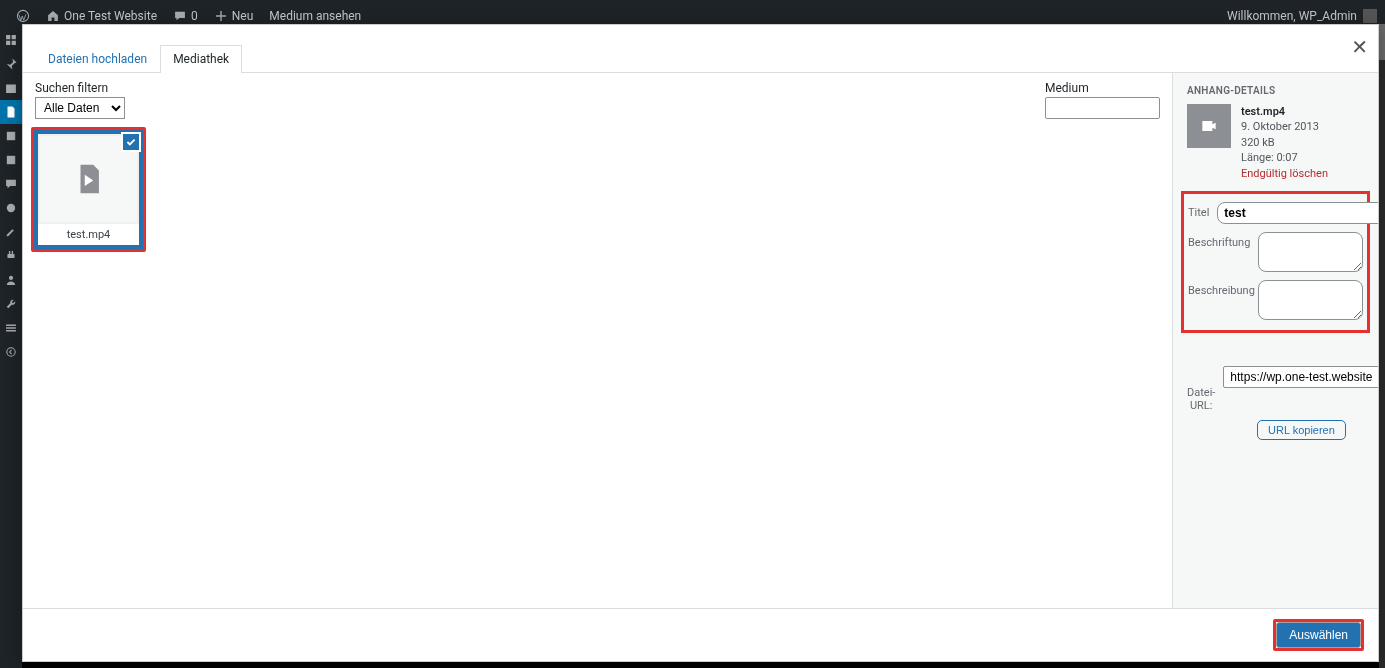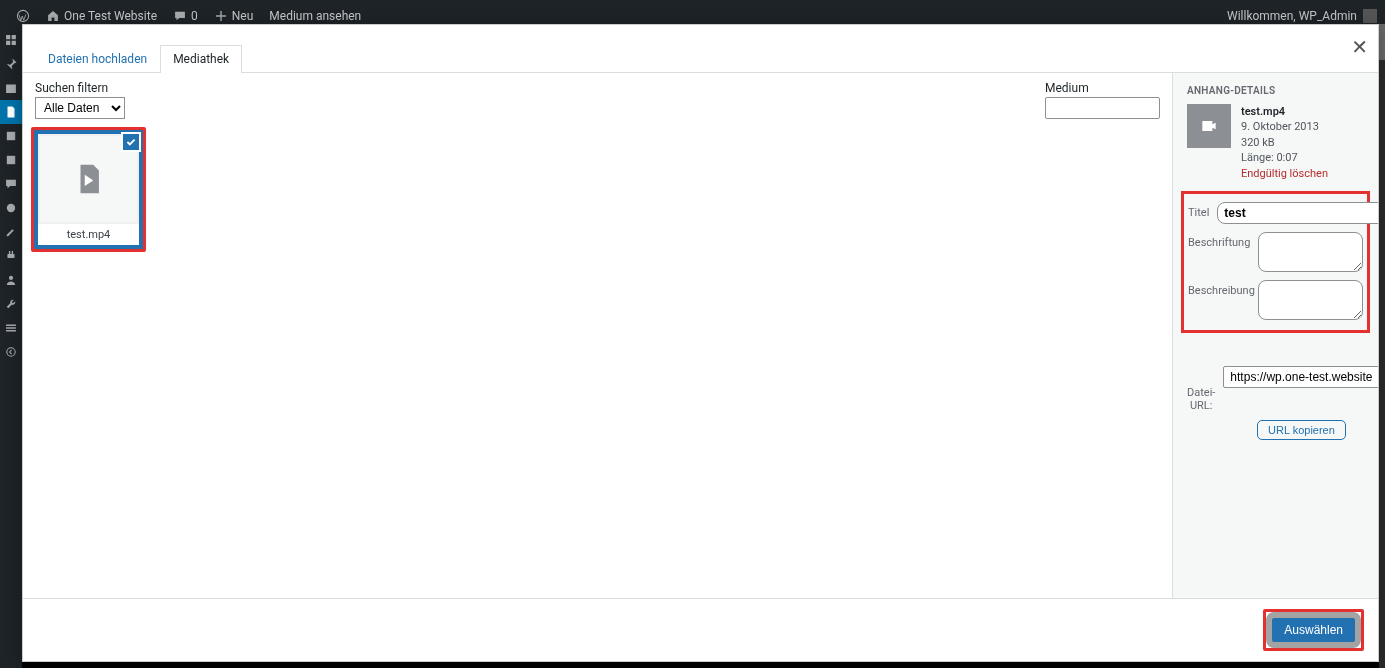--- a/index.html
+++ b/index.html
@@ -142,21 +142,21 @@
 .copy-url { margin-left:70px; }
 .copy-url button {
   border:1px solid #2271b1; background:#f6f7f7; color:#2271b1; font-size:11px; padding:3px 10px; border-radius:5px; cursor:pointer;
 }
 
 .modal-footer {
   border-top:1px solid #dcdcde; padding:10px 14px; display:flex; justify-content:flex-end; background:#fff;
 }
 .select-wrap { border:3px solid #e3312f; padding:0; border-radius:2px; }
 .select-btn {
-  background:#2271b1; color:#fff; border:6px solid #a3a3a3; padding:5px 12px; font-size:12px; border-radius:8px; cursor:pointer;
+  background:#2271b1; color:#fff; border:1px solid #a3a3a3; padding:5px 12px; font-size:12px; border-radius:3px; cursor:pointer;
 }
 
 .page-scroll { position:absolute; right:0; top:24px; bottom:0; width:6px; background:#2b2b2b; }
 .page-scroll-thumb { position:absolute; right:0; top:24px; width:6px; height:36px; background:#6a6a6a; }
 </style>
 </head>
 <body>
 
 <div class="wp-adminbar">
   <span class="ab-item">

